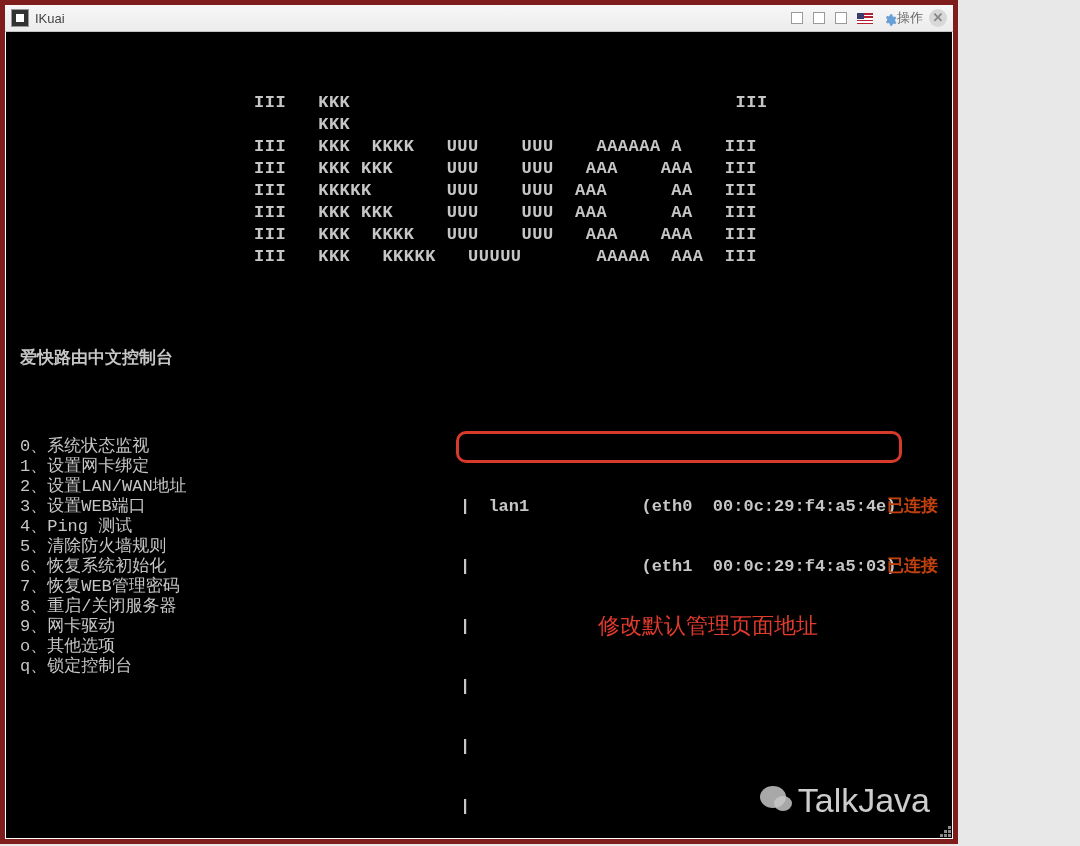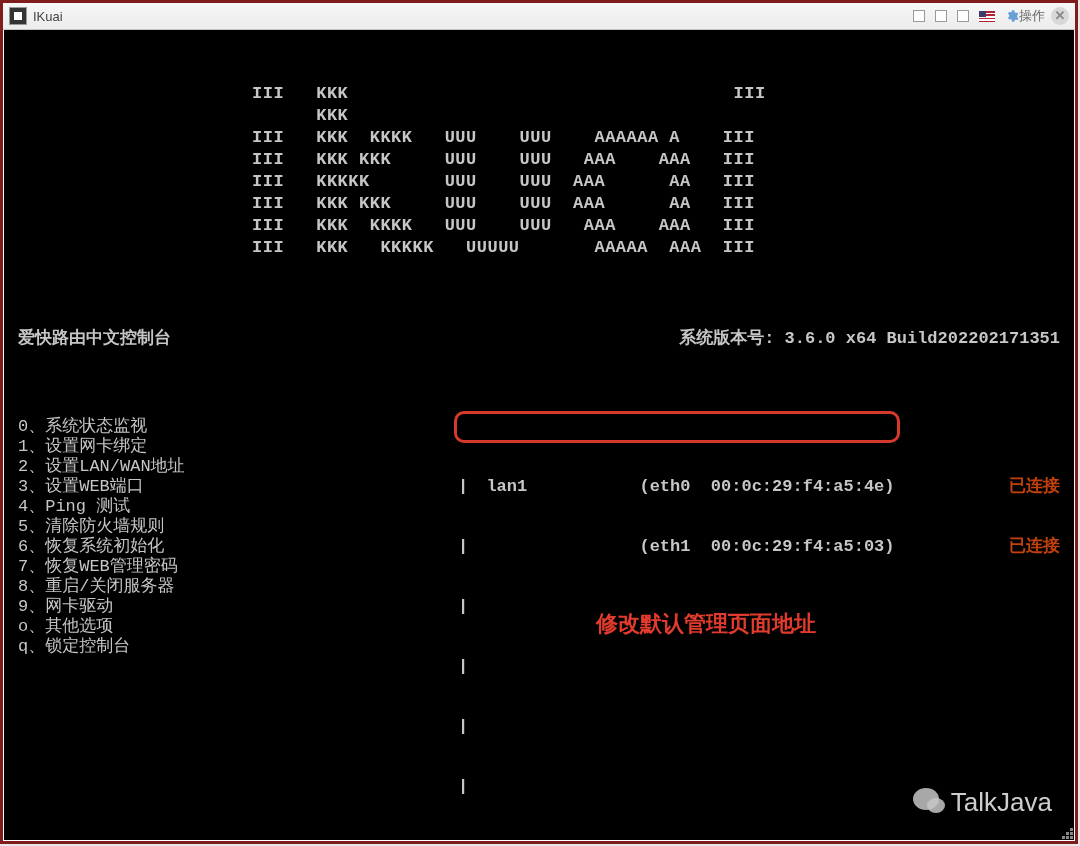--- a/index.html
+++ b/index.html
@@ -1,45 +1,45 @@
 <!DOCTYPE html>
 <html><head>
 <meta charset="utf-8">
 <style>
   html,body{margin:0;padding:0;width:1080px;height:846px;background:#e8e8e8;font-family:"Microsoft YaHei","PingFang SC",sans-serif;overflow:hidden}
-  .window{width:1078px;height:844px;border:3px solid #7f1d1d;background:#fff;position:relative;box-sizing:border-box}
+  .window{width:958px;height:844px;border:5px solid #7f1d1d;background:#fff;position:relative;box-sizing:border-box}
   .titlebar{height:26px;background:linear-gradient(#f7f7f7,#ececec);border-bottom:1px solid #c4c4c4;display:flex;align-items:center;padding:0 6px;font-size:13px;color:#444}
   .titlebar .appicon{width:16px;height:16px;background:#333;border:1px solid #999;margin-right:6px;display:flex;align-items:center;justify-content:center}
   .titlebar .appicon::after{content:"";width:8px;height:8px;background:#fff}
   .titlebar .spacer{flex:1}
-  .tb-item{display:inline-flex;align-items:center;margin-left:6px;color:#666;font-size:13px}
+  .tb-item{display:inline-flex;align-items:flex-end;margin-left:6px;color:#666;font-size:13px}
   .small-square{width:10px;height:10px;border:1px solid #9a9a9a;background:#fff;margin-right:4px}
   .flag{width:16px;height:11px;background:linear-gradient(#b22234 0 15%,#fff 15% 30%,#b22234 30% 45%,#fff 45% 60%,#b22234 60% 75%,#fff 75% 90%,#b22234 90% 100%);position:relative;margin-right:4px}
   .flag::before{content:"";position:absolute;left:0;top:0;width:7px;height:6px;background:#3c3b6e}
   .gear{width:14px;height:14px}
   .close-x{width:18px;height:18px;border-radius:50%;background:#d8d8d8;color:#888;font-size:13px;line-height:18px;text-align:center;font-weight:bold}
-  .terminal{position:absolute;left:1px;right:1px;top:27px;bottom:1px;background:#000;color:#c6c6c6;font-family:"Courier New","Noto Sans Mono CJK",monospace;font-size:17px;line-height:20px;padding:13px 14px 10px 14px;box-sizing:border-box;white-space:pre}
+  .terminal{position:absolute;left:1px;right:1px;top:27px;bottom:1px;background:#000;color:#c6c6c6;font-family:"Courier New","Noto Sans Mono CJK",monospace;font-size:17px;line-height:20px;padding:20px 14px 10px 14px;box-sizing:border-box;white-space:pre}
   .ascii{line-height:22px;font-weight:bold;letter-spacing:0.5px;padding-left:234px}
-  .hdr-row{display:flex;justify-content:space-between;margin-top:10px;font-weight:bold}
+  .hdr-row{display:flex;justify-content:space-between;margin-top:21px;font-weight:bold}
   .body-row{display:flex;margin-top:8px}
   .menu-col{width:440px}
   .menu-item{white-space:pre;font-weight:normal}
   .info-col{flex:1;position:relative}
   .info-line{white-space:pre;font-weight:bold}
   .pipe{color:#c6c6c6;margin-right:8px}
   .hl-box{position:absolute;left:-4px;top:-6px;width:440px;height:26px;border:3px solid #d63a2a;border-radius:10px;pointer-events:none}
   .green{color:#c2410c}
   .status{position:absolute;right:0;font-weight:bold}
-  .annot{position:absolute;left:592px;top:584px;color:#e23b2d;font-size:22px;font-family:"Microsoft YaHei","PingFang SC",sans-serif;font-weight:700}
+  .annot{position:absolute;left:592px;top:584px;color:#e23b2d;font-size:22px;font-family:"Microsoft YaHei","PingFang SC",sans-serif;font-weight:400}
   .watermark{position:absolute;right:22px;bottom:24px;display:flex;align-items:center;opacity:.9}
   .wm-bubble{position:relative;width:32px;height:28px}
   .wb{position:absolute;border-radius:50%;background:rgba(220,220,220,.85)}
   .wb.big{width:26px;height:22px;left:0;top:0}
   .wb.small{width:18px;height:15px;left:14px;top:10px}
-  .wm-text{color:#e4e4e4;font-size:26px;font-weight:500;margin-left:6px;font-family:"Microsoft YaHei","PingFang SC",sans-serif}
+  .wm-text{color:#e4e4e4;font-size:34px;font-weight:500;margin-left:6px;font-family:"Microsoft YaHei","PingFang SC",sans-serif}
   .resize-grip{position:absolute;right:2px;bottom:2px;width:14px;height:14px}
   .resize-grip span{position:absolute;width:3px;height:3px;background:#8a8a8a}
 </style>
 </head>
 <body>
 
 <div class="window">
   <div class="titlebar">
     <span class="appicon"></span>
     <span>IKuai</span>
@@ -72,21 +72,20 @@
       KKK
 III   KKK  KKKK   UUU    UUU    AAAAAA A    III
 III   KKK KKK     UUU    UUU   AAA    AAA   III
 III   KKKKK       UUU    UUU  AAA      AA   III
 III   KKK KKK     UUU    UUU  AAA      AA   III
 III   KKK  KKKK   UUU    UUU   AAA    AAA   III
 III   KKK   KKKKK   UUUUU       AAAAA  AAA  III</div>
 
     <div class="hdr-row">
       <span>爱快路由中文控制台</span>
-      <span><span>系统版本号:</span> <span>3.6.0 x64 Build202202171351</span></span>
     </div>
 
     <div class="body-row">
       <div class="menu-col" id="menu"><div class="menu-item">0、系统状态监视</div><div class="menu-item">1、设置网卡绑定</div><div class="menu-item">2、设置LAN/WAN地址</div><div class="menu-item">3、设置WEB端口</div><div class="menu-item">4、Ping 测试</div><div class="menu-item">5、清除防火墙规则</div><div class="menu-item">6、恢复系统初始化</div><div class="menu-item">7、恢复WEB管理密码</div><div class="menu-item">8、重启/关闭服务器</div><div class="menu-item">9、网卡驱动</div><div class="menu-item">o、其他选项</div><div class="menu-item">q、锁定控制台</div></div>
       <div class="info-col">
         <div class="hl-box"></div>
         <div class="info-line"><span class="pipe">|</span> <span>lan1</span>           (<span>eth0</span>  <span>00:0c:29:f4:a5:4e</span>)<span class="status green">已连接</span></div>
         <div class="info-line"><span class="pipe">|</span>                (<span>eth1</span>  <span>00:0c:29:f4:a5:03</span>)<span class="status green">已连接</span></div>
         <div class="info-line"><span class="pipe">|</span></div>
         <div class="info-line"><span class="pipe">|</span></div>

